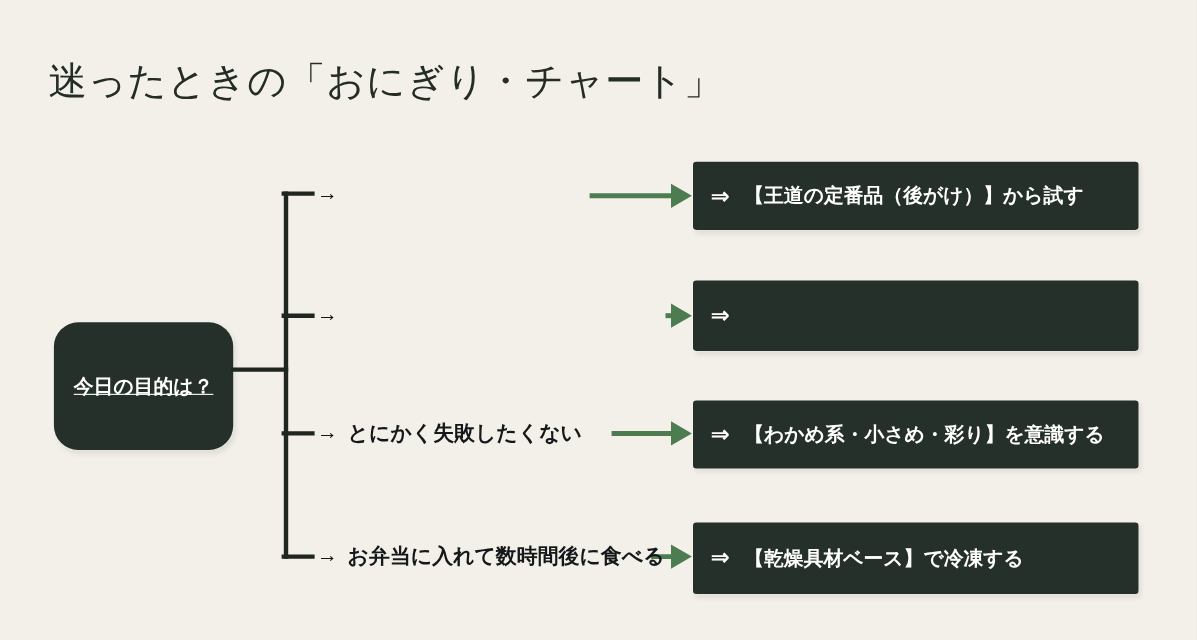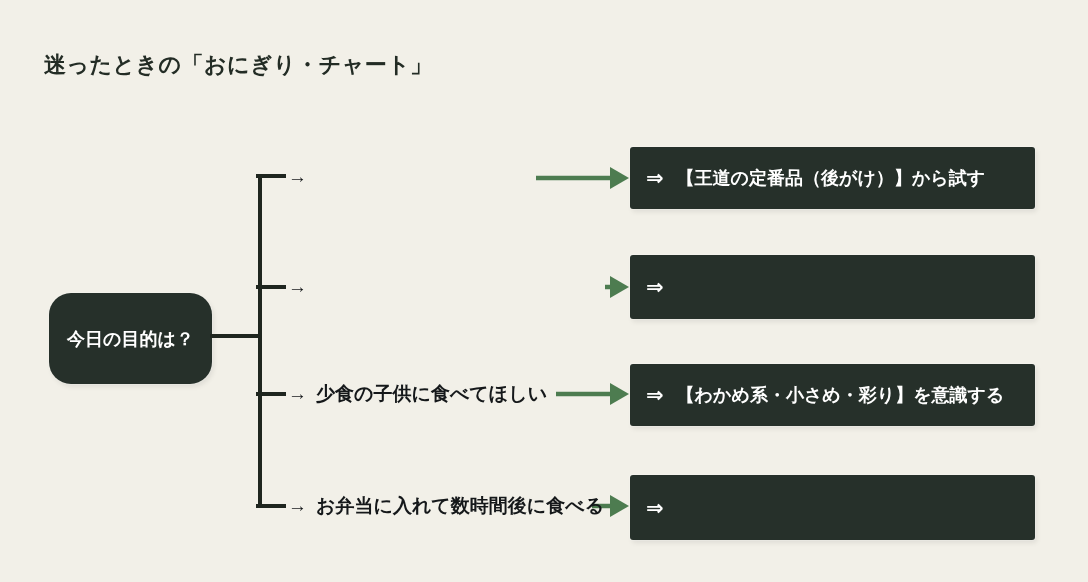--- a/index.html
+++ b/index.html
@@ -12,41 +12,42 @@
     position: relative;
     width: 1088px;
     height: 582px;
     background: #f2f0e8;
     overflow: hidden;
   }
   .title {
     position: absolute;
     left: 44px;
     top: 50px;
-    font-size: 22px;
-    font-weight: bold;
+    font-size: 35px;
+    font-weight: normal;
     letter-spacing: 0.5px;
     color: #232c25;
     white-space: nowrap;
   }
   .root-node {
     position: absolute;
     left: 49px;
     top: 293px;
     width: 163px;
-    height: 91px;
+    height: 116px;
     background: #26302a;
     border-radius: 22px;
     display: flex;
     align-items: center;
     justify-content: center;
     color: #ffffff;
     font-size: 18px;
     font-weight: bold;
     box-shadow: 0 0 0 1px rgba(255,255,255,0.18), 2px 3px 5px rgba(0,0,0,0.08);
+    text-decoration: underline;
   }
   svg.connectors {
     position: absolute;
     left: 0;
     top: 0;
   }
   .branch {
     position: absolute;
     left: 288px;
     height: 30px;
@@ -129,35 +130,36 @@
   </svg>
 
   <div class="branch" style="top:162px">
     <span class="b-arrow">→</span>
   </div>
   <div class="branch" style="top:272px">
     <span class="b-arrow">→</span>
   </div>
   <div class="branch" style="top:379px">
     <span class="b-arrow">→</span>
-    <span>少食の子供に食べてほしい</span>
+    <span>とにかく失敗したくない</span>
   </div>
   <div class="branch" style="top:491px">
     <span class="b-arrow">→</span>
     <span>お弁当に入れて数時間後に食べる</span>
   </div>
 
   <div class="result b1">
     <span class="r-arrow">⇒</span>
     <span>【王道の定番品（後がけ）】から試す</span>
   </div>
   <div class="result b2">
     <span class="r-arrow">⇒</span>
   </div>
   <div class="result b3">
     <span class="r-arrow">⇒</span>
     <span>【わかめ系・小さめ・彩り】を意識する</span>
   </div>
   <div class="result b4">
     <span class="r-arrow">⇒</span>
+    <span>【乾燥具材ベース】で冷凍する</span>
   </div>
 
 </div>
 
 </body></html>

